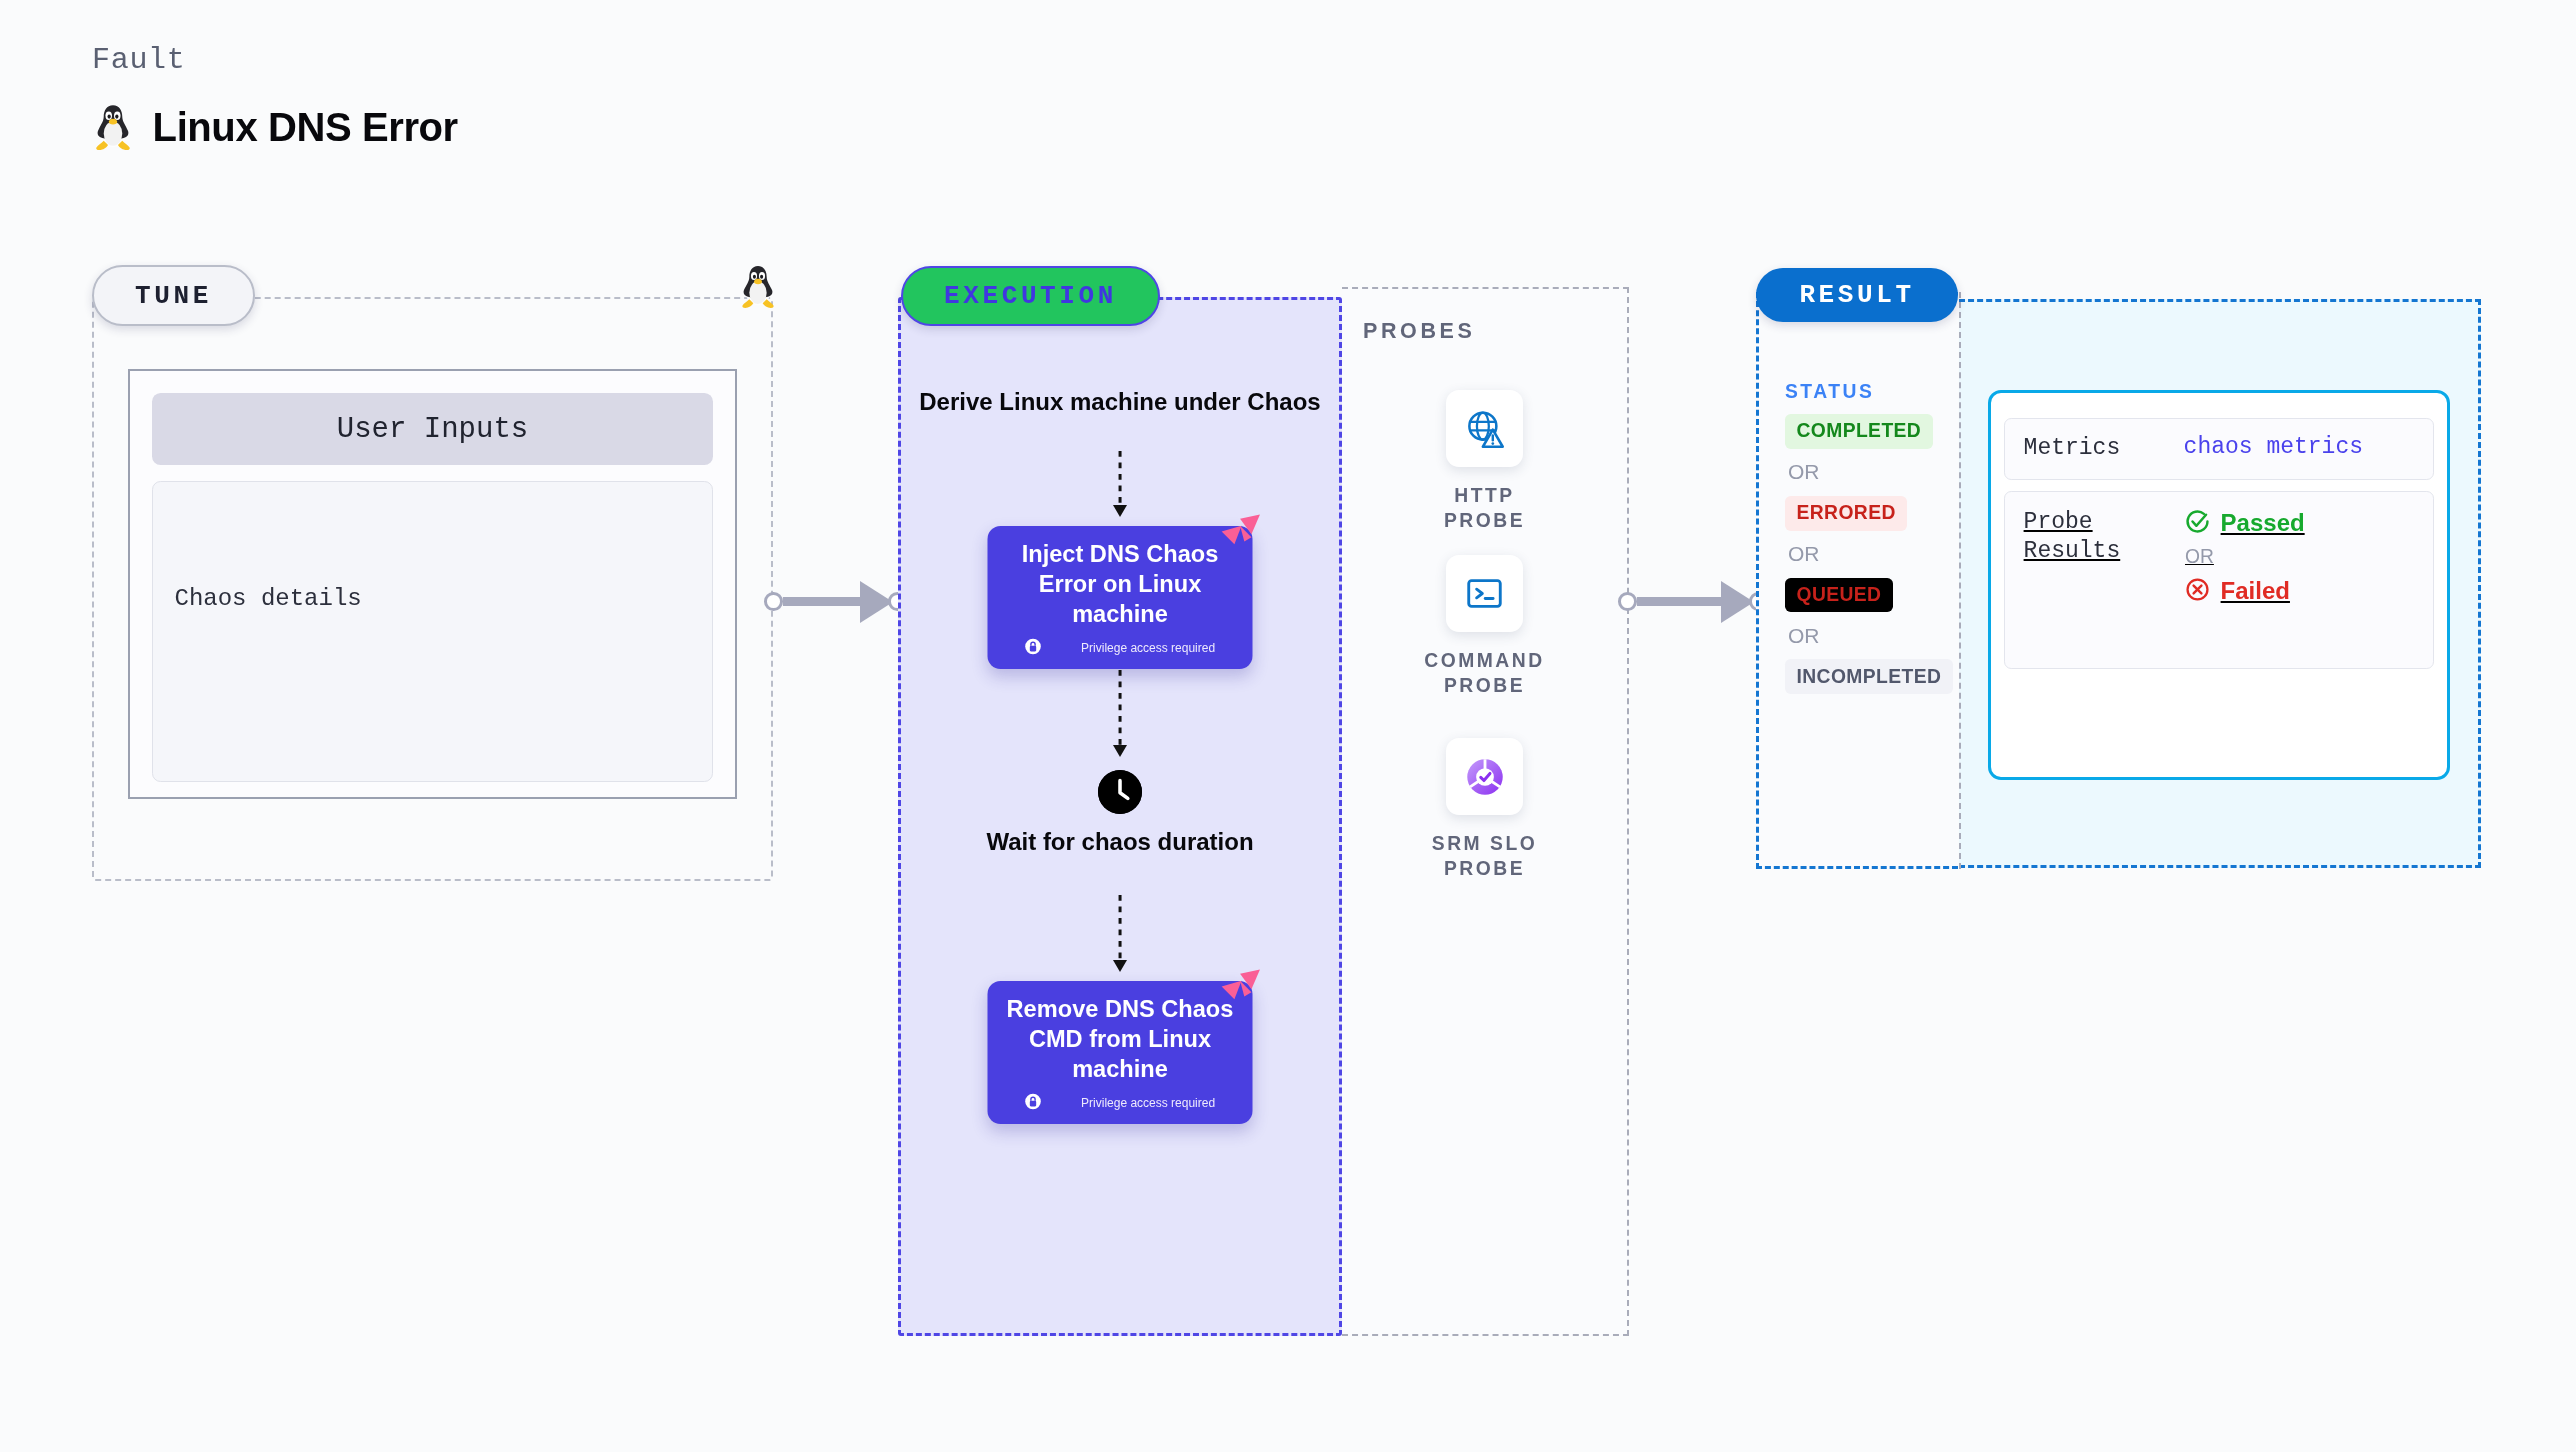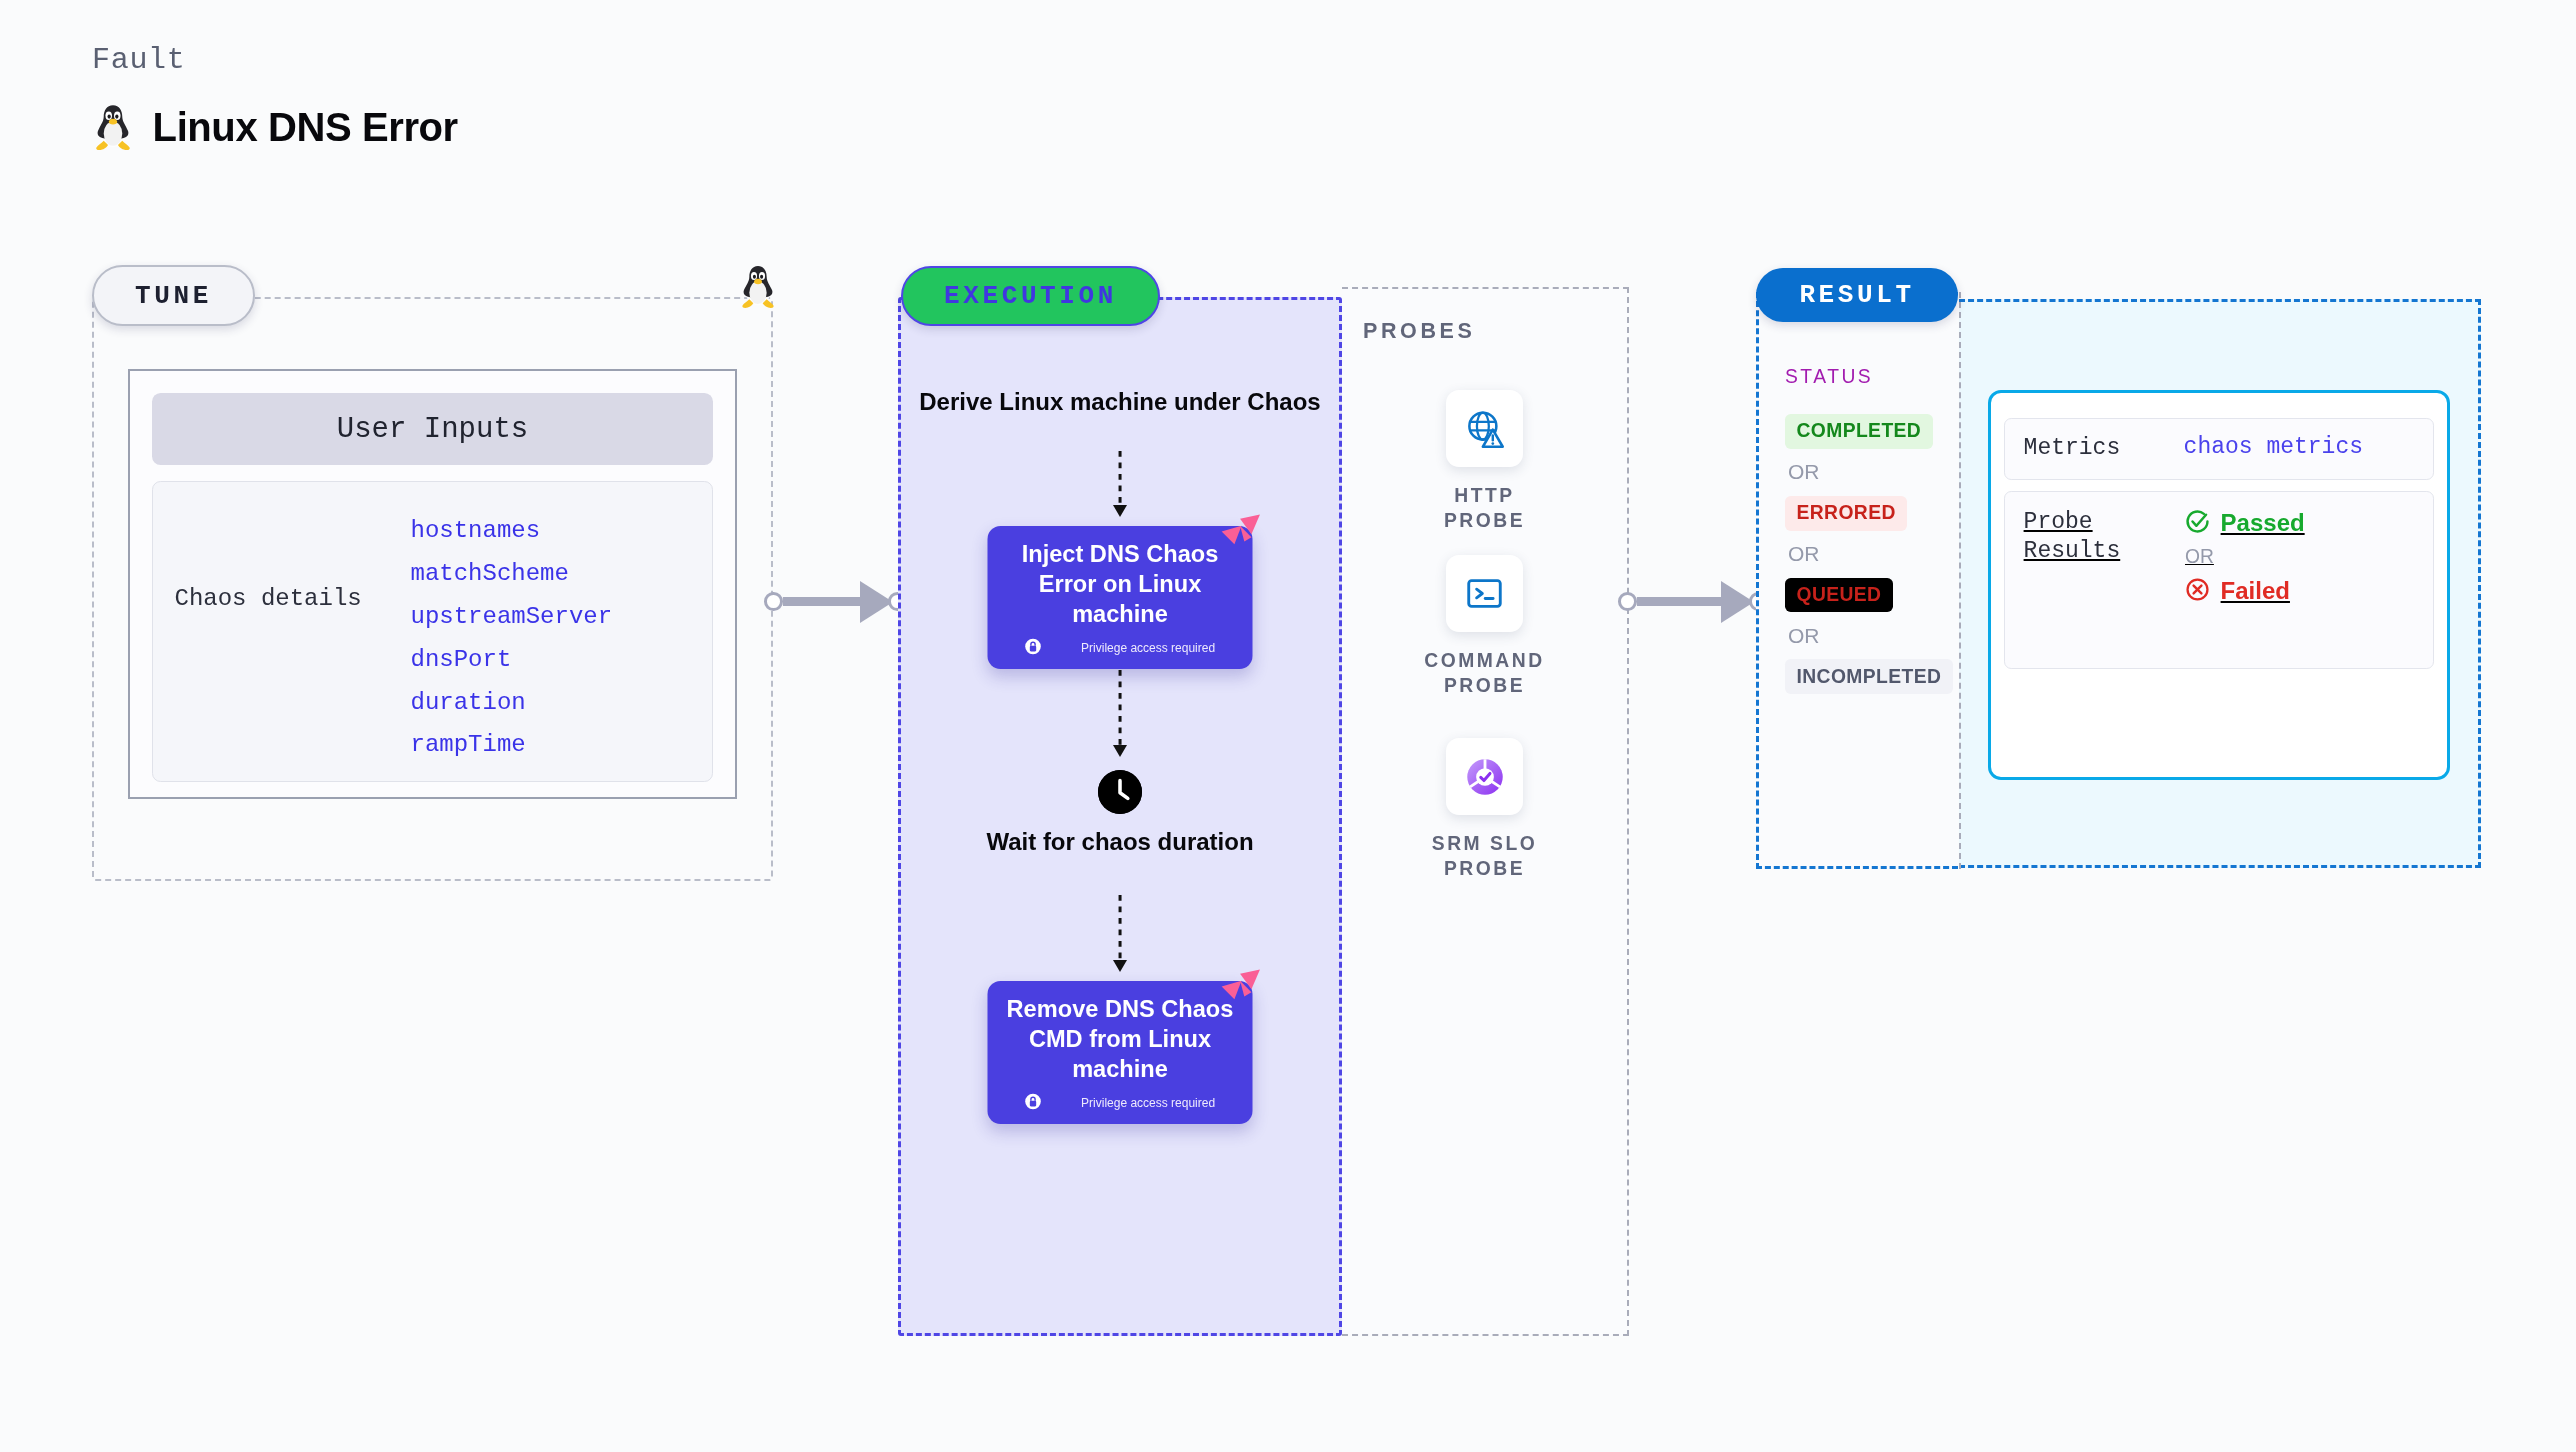--- a/index.html
+++ b/index.html
@@ -136,22 +136,22 @@
   }
   #result-out-panel{
     left:1959px;top:299px;width:522px;height:569px;
     border:3.6px dashed #1476d1;border-left:none;background:#ecf9fe;
   }
   #result-badge{
     left:1756px;top:268px;width:202px;height:54px;
     background:#0a6fce;border:none;color:#fff;font-size:26px;letter-spacing:3.6px;
   }
   #status-title{
-    position:absolute;left:1785px;top:366px;
-    font-size:19.3px;letter-spacing:2.5px;color:#a21caf;font-weight:normal;
+    position:absolute;left:1785px;top:381px;
+    font-size:19.3px;letter-spacing:2.5px;color:#3b82f6;font-weight:bold;
   }
   #status-list{position:absolute;left:1785px;top:414px;width:165px;}
   .status-badge{
     display:inline-block;padding:6.4px 11.5px;border-radius:5.7px;
     font-size:19.3px;font-weight:bold;letter-spacing:0.4px;
   }
   .status-or{font-size:21px;color:#9499aa;margin:11.5px 0 11.5px 2.9px;}
 
   #output-card{
     position:absolute;left:1988px;top:390px;width:462px;height:390px;
@@ -228,28 +228,20 @@
     <path d="M29 22c-4 0-6 2.5-6 4.6 0 2 2.6 3.6 6 3.6s6-1.6 6-3.6C35 24.5 33 22 29 22z" fill="#f7c224"></path>
     <path d="M16 53c-4 4-8 6-10 9 -1.5 2.4.6 4 4 4 5 0 10-3 12-7z" fill="#f7c224"></path>
     <path d="M42 53c4 4 8 6 10 9 1.5 2.4-.6 4-4 4-5 0-10-3-12-7z" fill="#f7c224"></path>
   </svg>
 </div>
 
 <div id="userinputs-card">
   <div id="userinputs-header">User Inputs</div>
   <div id="chaos-box">
     <div id="chaos-label">Chaos details</div>
-    <div id="chaos-values">
-      <div class="chaos-item">hostnames</div>
-      <div class="chaos-item">matchScheme</div>
-      <div class="chaos-item">upstreamServer</div>
-      <div class="chaos-item">dnsPort</div>
-      <div class="chaos-item">duration</div>
-      <div class="chaos-item">rampTime</div>
-    </div>
   </div>
 </div>
 
 <div class="connector" style="left:764px;top:580px;width:143px;">
   <div class="conn-dot"></div>
   <div class="conn-line" style="width:79px;"></div>
   <div class="conn-head"></div>
   <div class="conn-dot" style="margin-left:-5px;"></div>
 </div>
 

